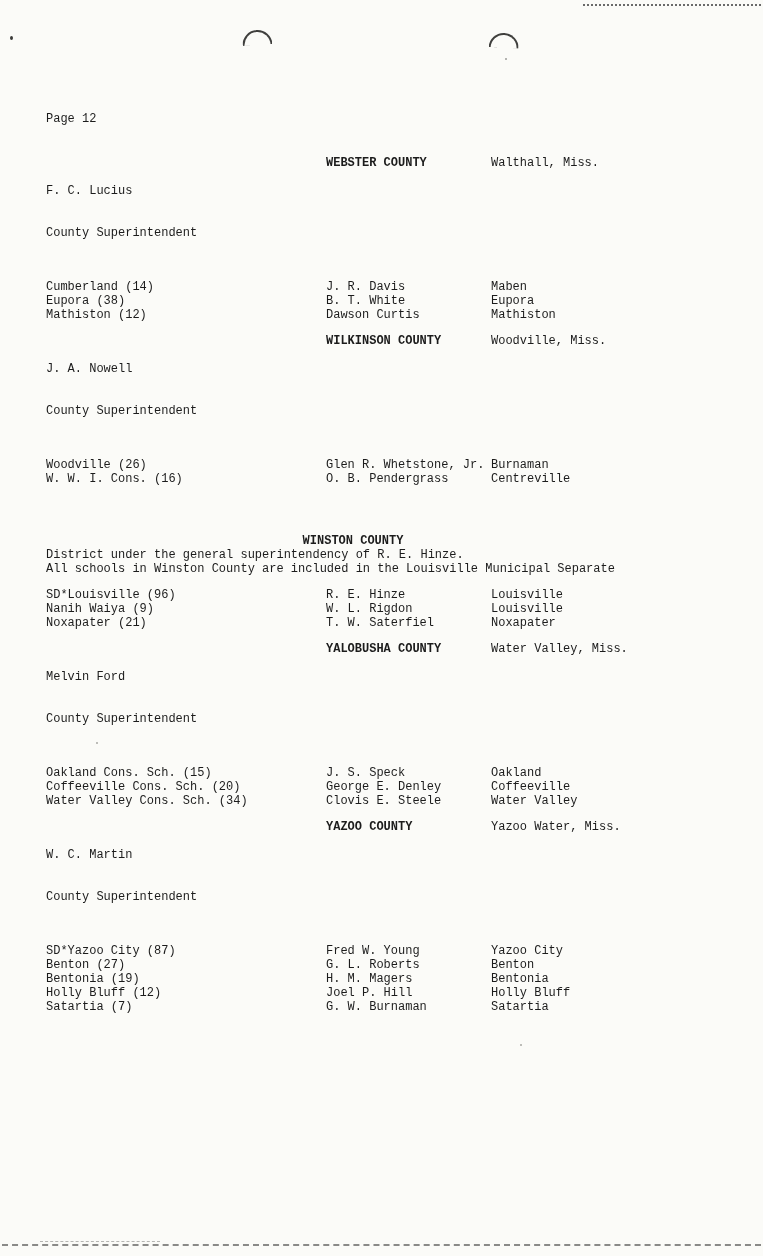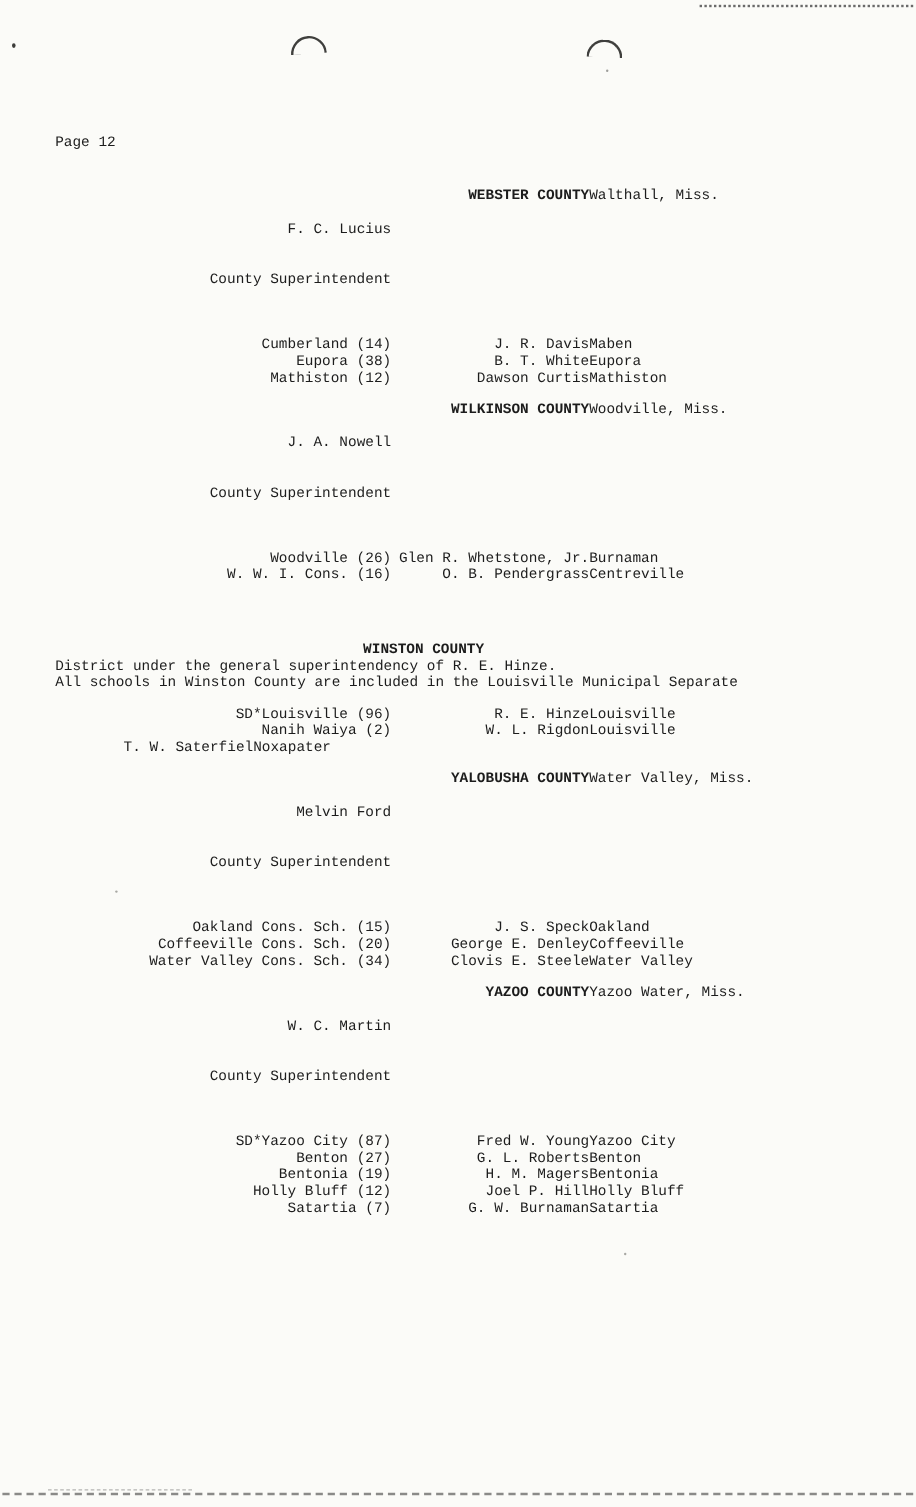--- a/index.html
+++ b/index.html
@@ -35,22 +35,22 @@
   .speck-3 { top: 1044px; left: 520px; width: 2px; height: 2px; background: #a8a8a4; border-radius: 50%; }
 
   
   .content { position: absolute; left: 46px; top: 112px; width: 676px; }
   .page-label { width: 640px; text-align: left; margin-bottom: 30px; }
 
   .block { margin-bottom: 12px; }
   .block.tight { margin-bottom: 4px; }
 
   .trow { display: flex; }
-  .c1 { width: 280px; flex: 0 0 auto; white-space: pre; text-align: right; }
-  .c2 { width: 165px; flex: 0 0 auto; white-space: pre; text-align: right; }
+  .c1 { width: 280px; flex: 0 0 auto; white-space: pre; }
+  .c2 { width: 165px; flex: 0 0 auto; white-space: pre; }
   .c3 { flex: 1 1 auto; white-space: pre; }
 
   .county { font-weight: bold; }
   .winston-heading { width: 614px; text-align: center; font-weight: bold; margin-top: 48px; }
   .note-line { white-space: pre; }
 </style>
 </head>
 <body>
 
 <div class="artifact dotted-top"></div>
@@ -122,25 +122,26 @@
     <div class="note-line">All schools in Winston County are included in the Louisville Municipal Separate</div>
   </div>
 
   <div class="block">
     <div class="trow">
       <span class="c1">SD*Louisville (96)</span>
       <span class="c2">R. E. Hinze</span>
       <span class="c3">Louisville</span>
     </div>
     <div class="trow">
-      <span class="c1">Nanih Waiya (2)</span>
+      <span class="c1">Nanih Waiya (9)</span>
       <span class="c2">W. L. Rigdon</span>
       <span class="c3">Louisville</span>
     </div>
     <div class="trow">
+      <span class="c1">Noxapater (21)</span>
       <span class="c2">T. W. Saterfiel</span>
       <span class="c3">Noxapater</span>
     </div>
   </div>
 
   <div class="block trow">
     <div class="c1">
       <div>Melvin Ford</div>
       <div>County Superintendent</div>
     </div>

